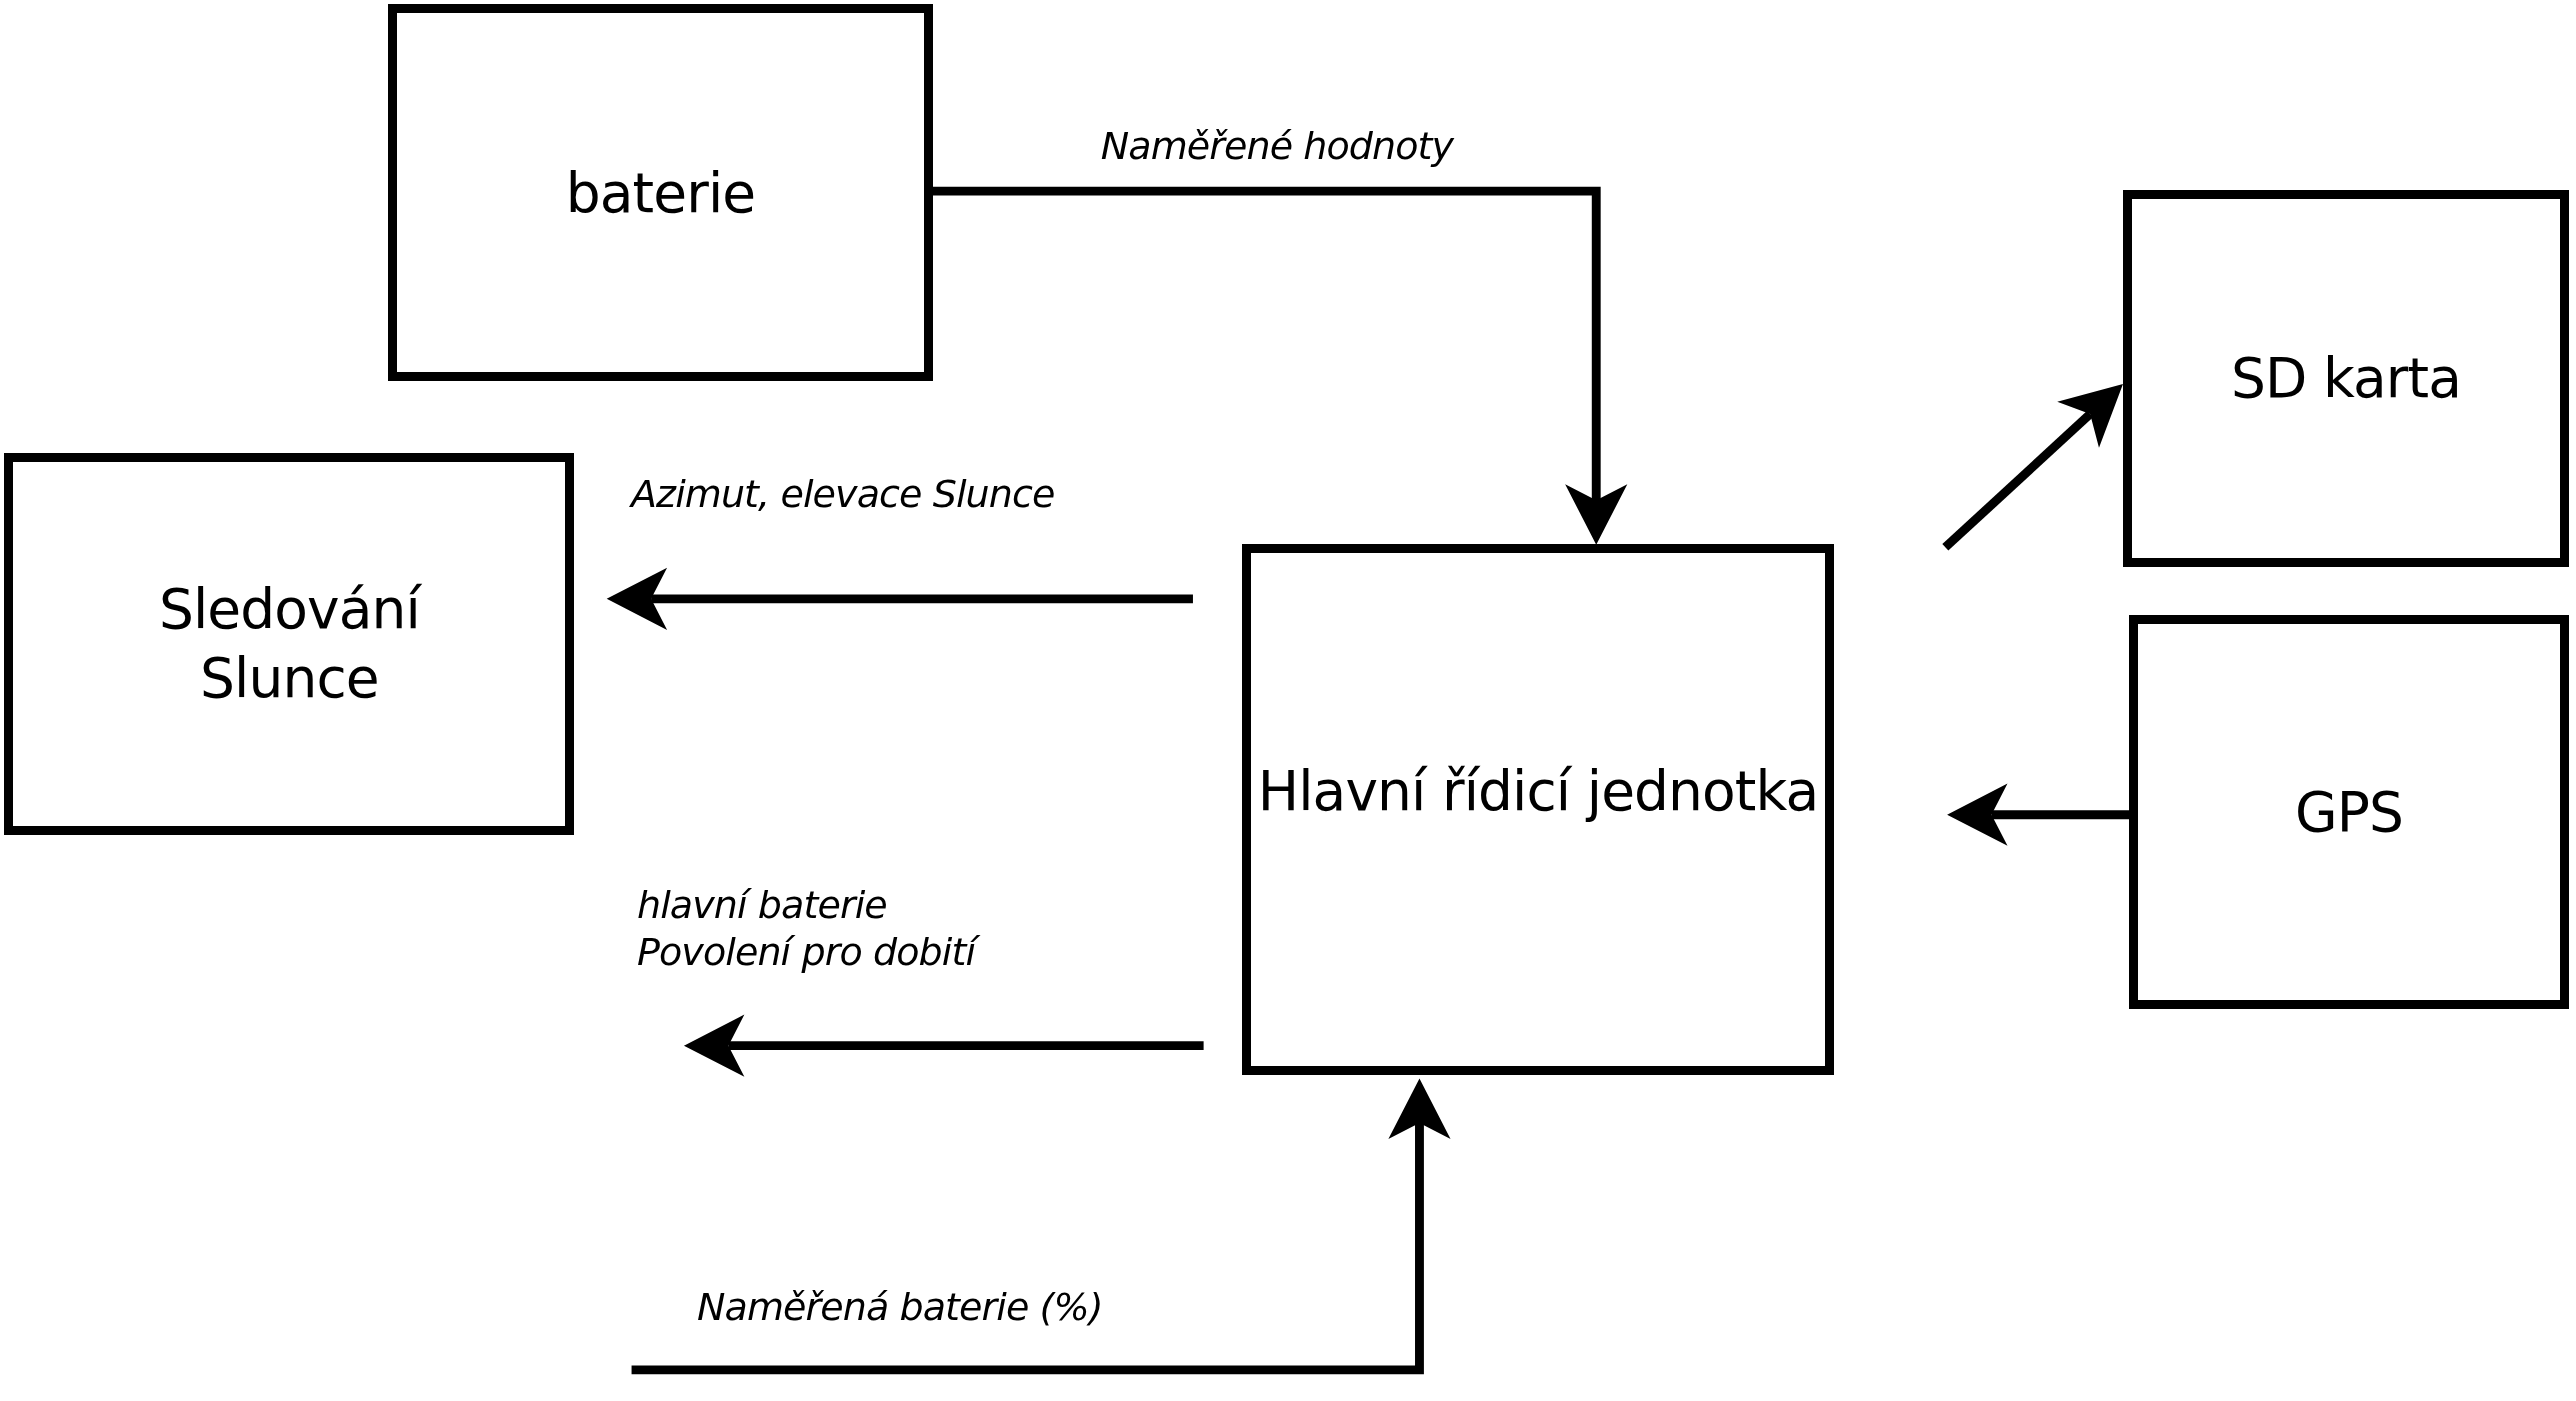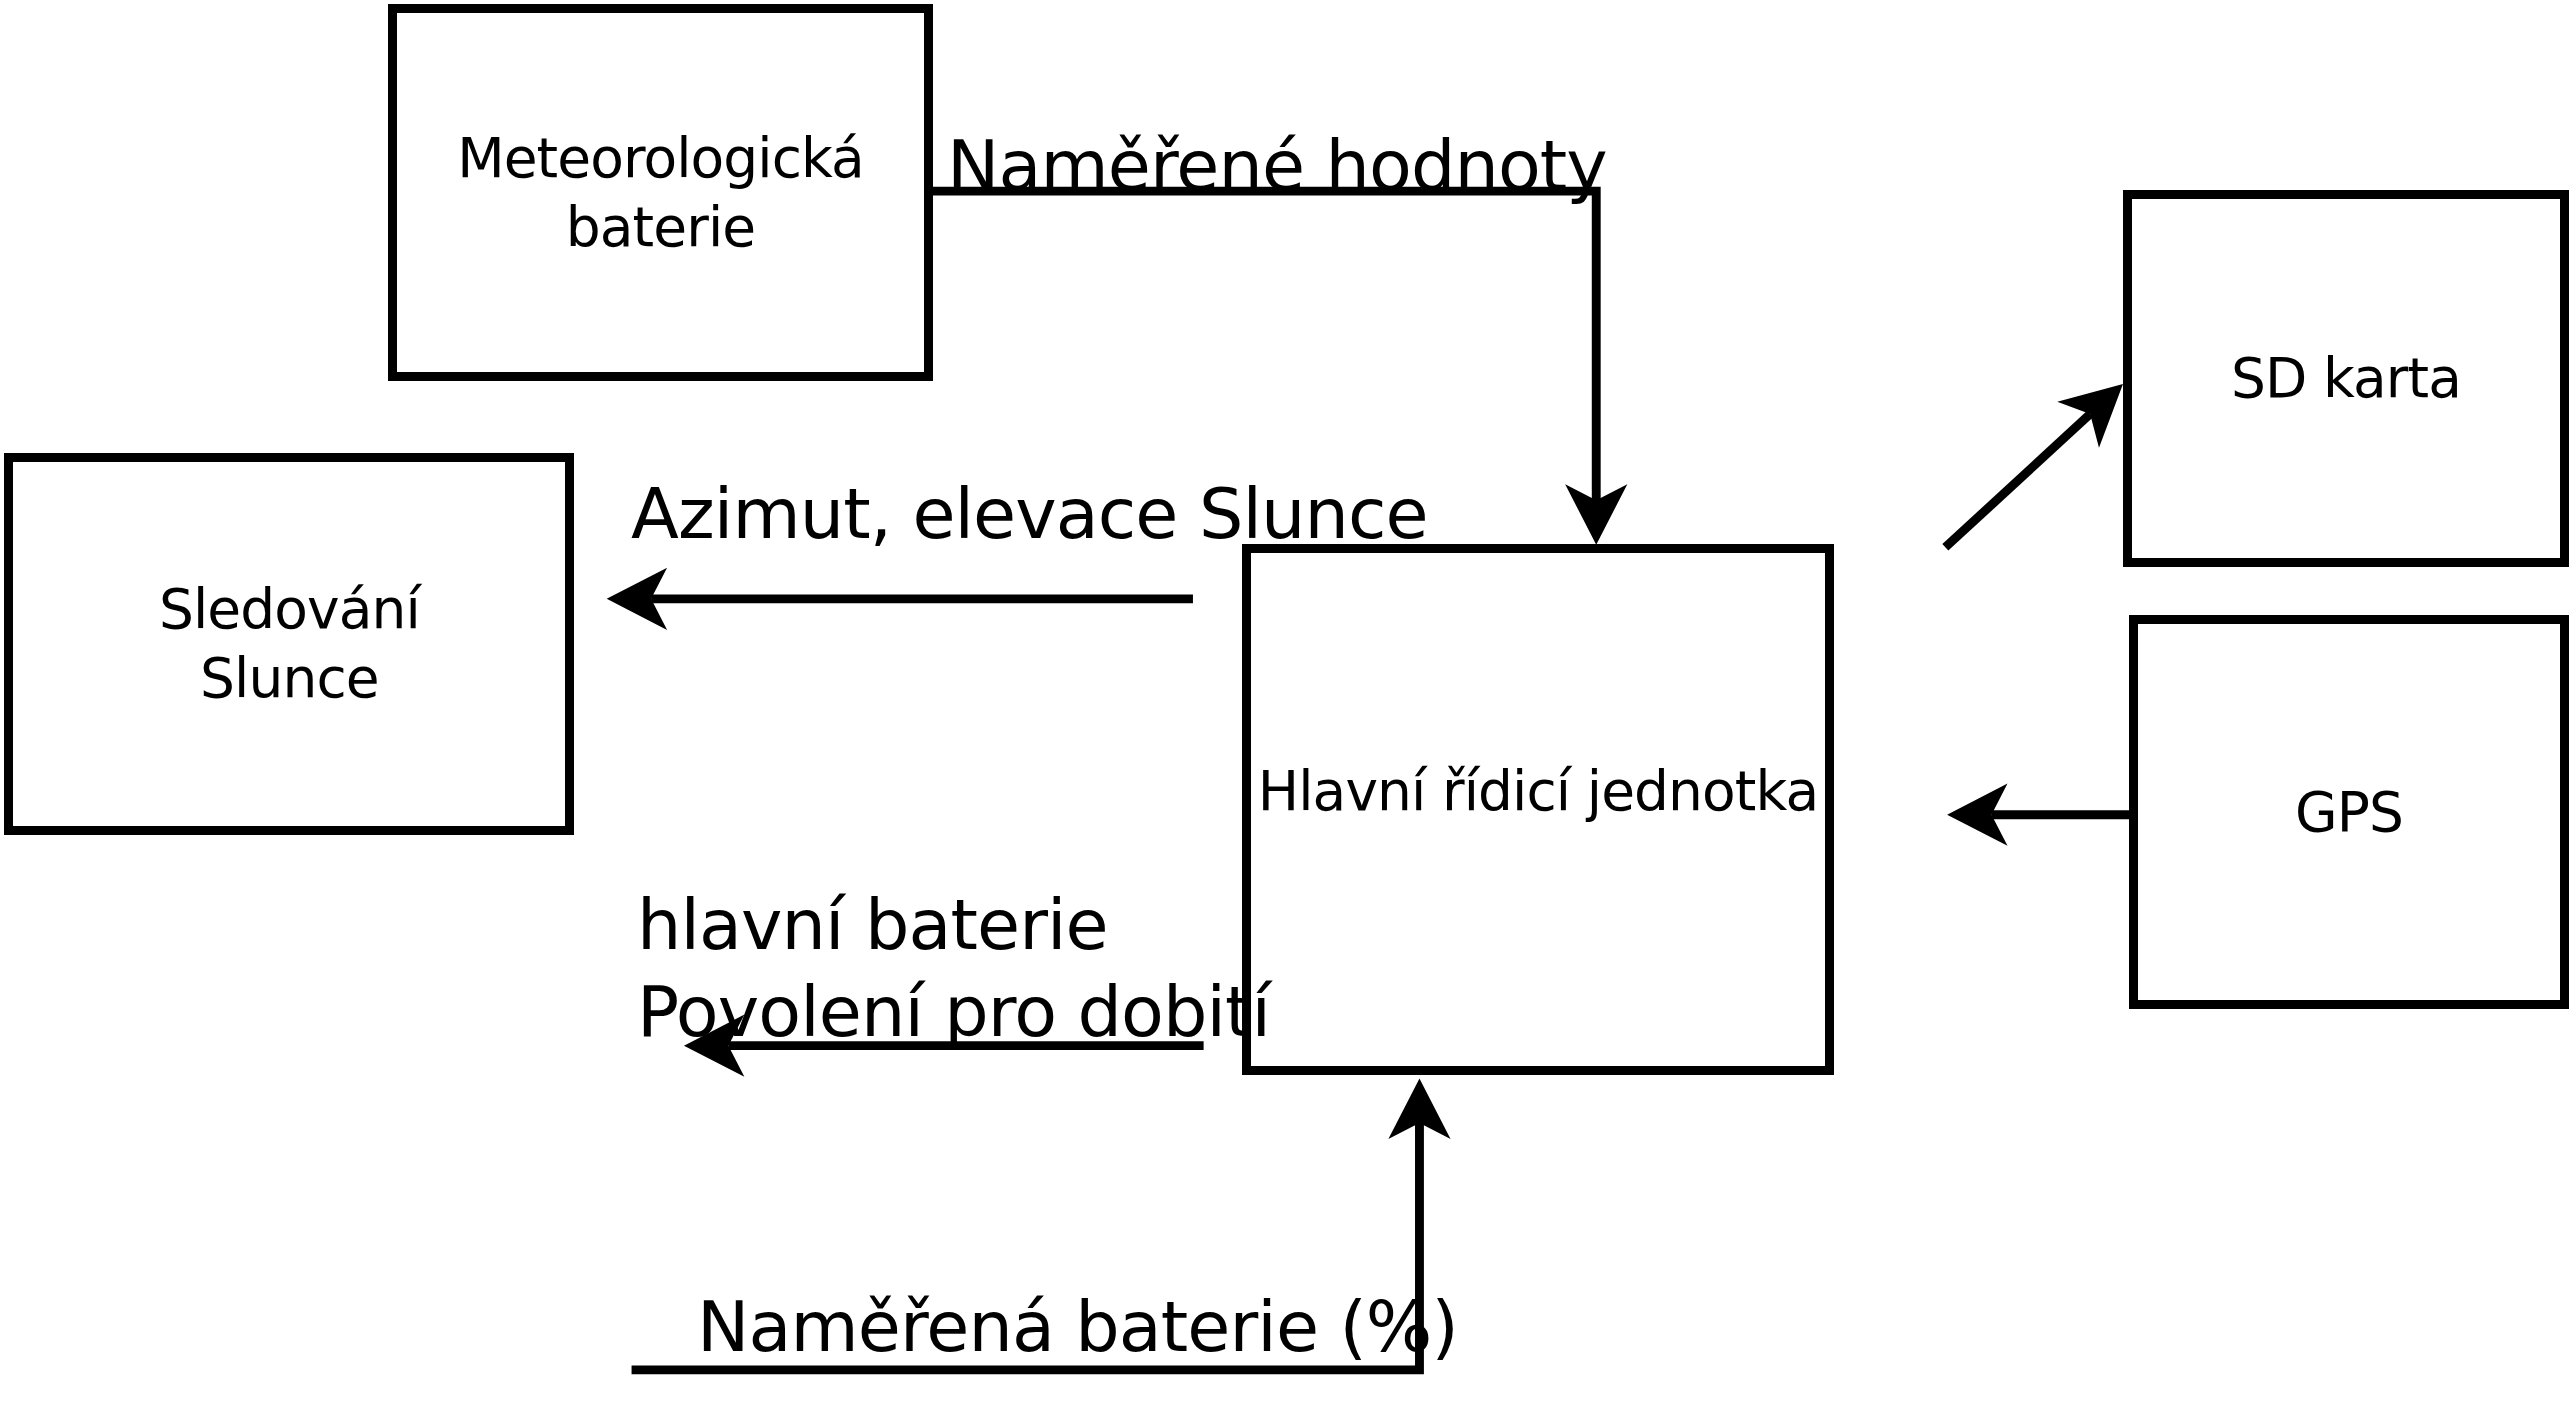--- a/index.html
+++ b/index.html
@@ -21,24 +21,25 @@
     flex-direction: column;
     align-items: center;
     justify-content: center;
     text-align: center;
     font-size: 55px;
     letter-spacing: -0.9px;
     line-height: 1.25;
   }
   .edge-label {
     position: absolute;
-    font-size: 70px;
+    font-size: 38px;
     letter-spacing: -0.9px;
     line-height: 1.24;
     white-space: nowrap;
+    font-style: italic;
   }
   .centered { transform: translateX(-50%); }
   #edges { position: absolute; left: 0; top: 0; }
   #edges path { stroke: #000000; stroke-width: 10; fill: none; }
   #edges polygon { fill: #000000; stroke: none; }
 
   
   #node-meteo        { left: 388px;  top: 4.4px;    width: 545px; height: 377px; }
   #node-sun-tracking { left: 4.4px;    top: 453px;  width: 570px; height: 382px; }
   #node-energy       { left: 156px;  top: 1023px; width: 441px; height: 372px; }
@@ -84,21 +85,20 @@
       <polygon points="770,1177 838,1142 820,1177 838,1212"></polygon>
     </g>
 
     <g>
       <path d="M 711 1542 L 1598 1542 L 1598 1263"></path>
       <polygon points="1598,1214 1563,1282 1598,1264 1633,1282"></polygon>
     </g>
   </svg>
 
   <div class="node" id="node-meteo">
-    <span>Meteorologická</span>
     <span>baterie</span>
   </div>
 
   <div class="node" id="node-sun-tracking">
     <span>Sledování</span>
     <span>Slunce</span>
   </div>
 
 
   <div class="node" id="node-main">

